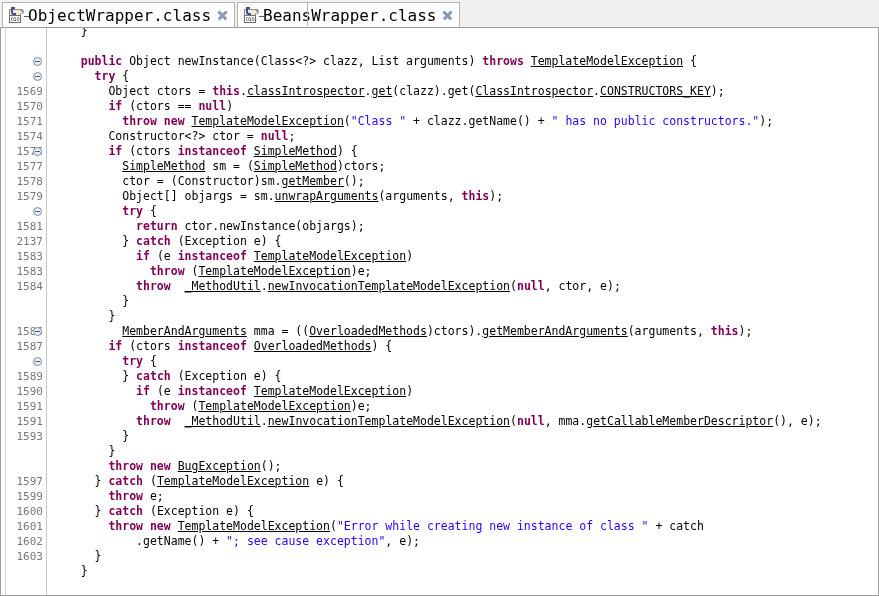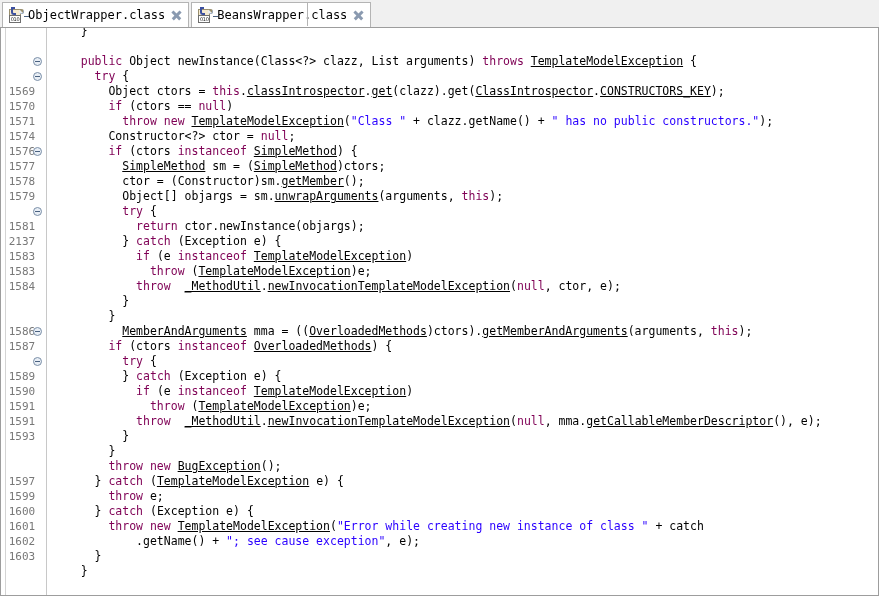--- a/index.html
+++ b/index.html
@@ -38,21 +38,21 @@
     gap: 4px;
     font-family: "DejaVu Sans Mono", monospace;
     font-size: 12px;
     color: #000000;
     white-space: nowrap;
     position: relative;
   }
   .tab.active {
     background: #ffffff;
   }
-  .tab-label { font-size: 12px; letter-spacing: 0px; text-align: center; }
+  .tab-label { font-size: 16px; letter-spacing: 0px; text-align: center; }
 
   
   .cls-icon {
     position: relative;
     width: 16px; height: 16px;
     flex: 0 0 16px;
   }
   .cls-icon .page {
     position: absolute;
     left: 1px; top: 2px;
@@ -160,21 +160,21 @@
     font-size: 11.5px;
     white-space: pre;
     color: #000000;
   }
   .lnum {
     height: 15px;
     line-height: 15px;
     font-family: "DejaVu Sans Mono", monospace;
     font-size: 11px;
     color: #787878;
-    text-align: center;
+    text-align: right;
     padding-right: 3px;
     box-sizing: border-box;
     position: relative;
   }
   .fold {
     position: absolute;
     right: 4px; top: 3px;
     width: 9px; height: 9px;
     border-radius: 50%;
     border: 1px solid #7b8fa8;
@@ -186,21 +186,21 @@
     position: absolute;
     left: 1px; top: 3px;
     width: 5px; height: 1px;
     background: #4a6180;
   }
 
   .code-inner { padding-left: 6px; padding-top: 0px; }
   .gutter-inner { padding-top: 0px; }
 
   
-  .kw   { color: #7f0055; font-weight: normal; margin-top: 25px; }
+  .kw   { color: #7f0055; font-weight: bold; margin-top: 25px; }
   .str  { color: #2a00ff; }
   .ul   { text-decoration: underline; }
   .plain{ color: #000000; }
 </style>
 </head>
 <body>
 
 <div class="tabbar">
   <div class="tab">
     <span class="cls-icon">

